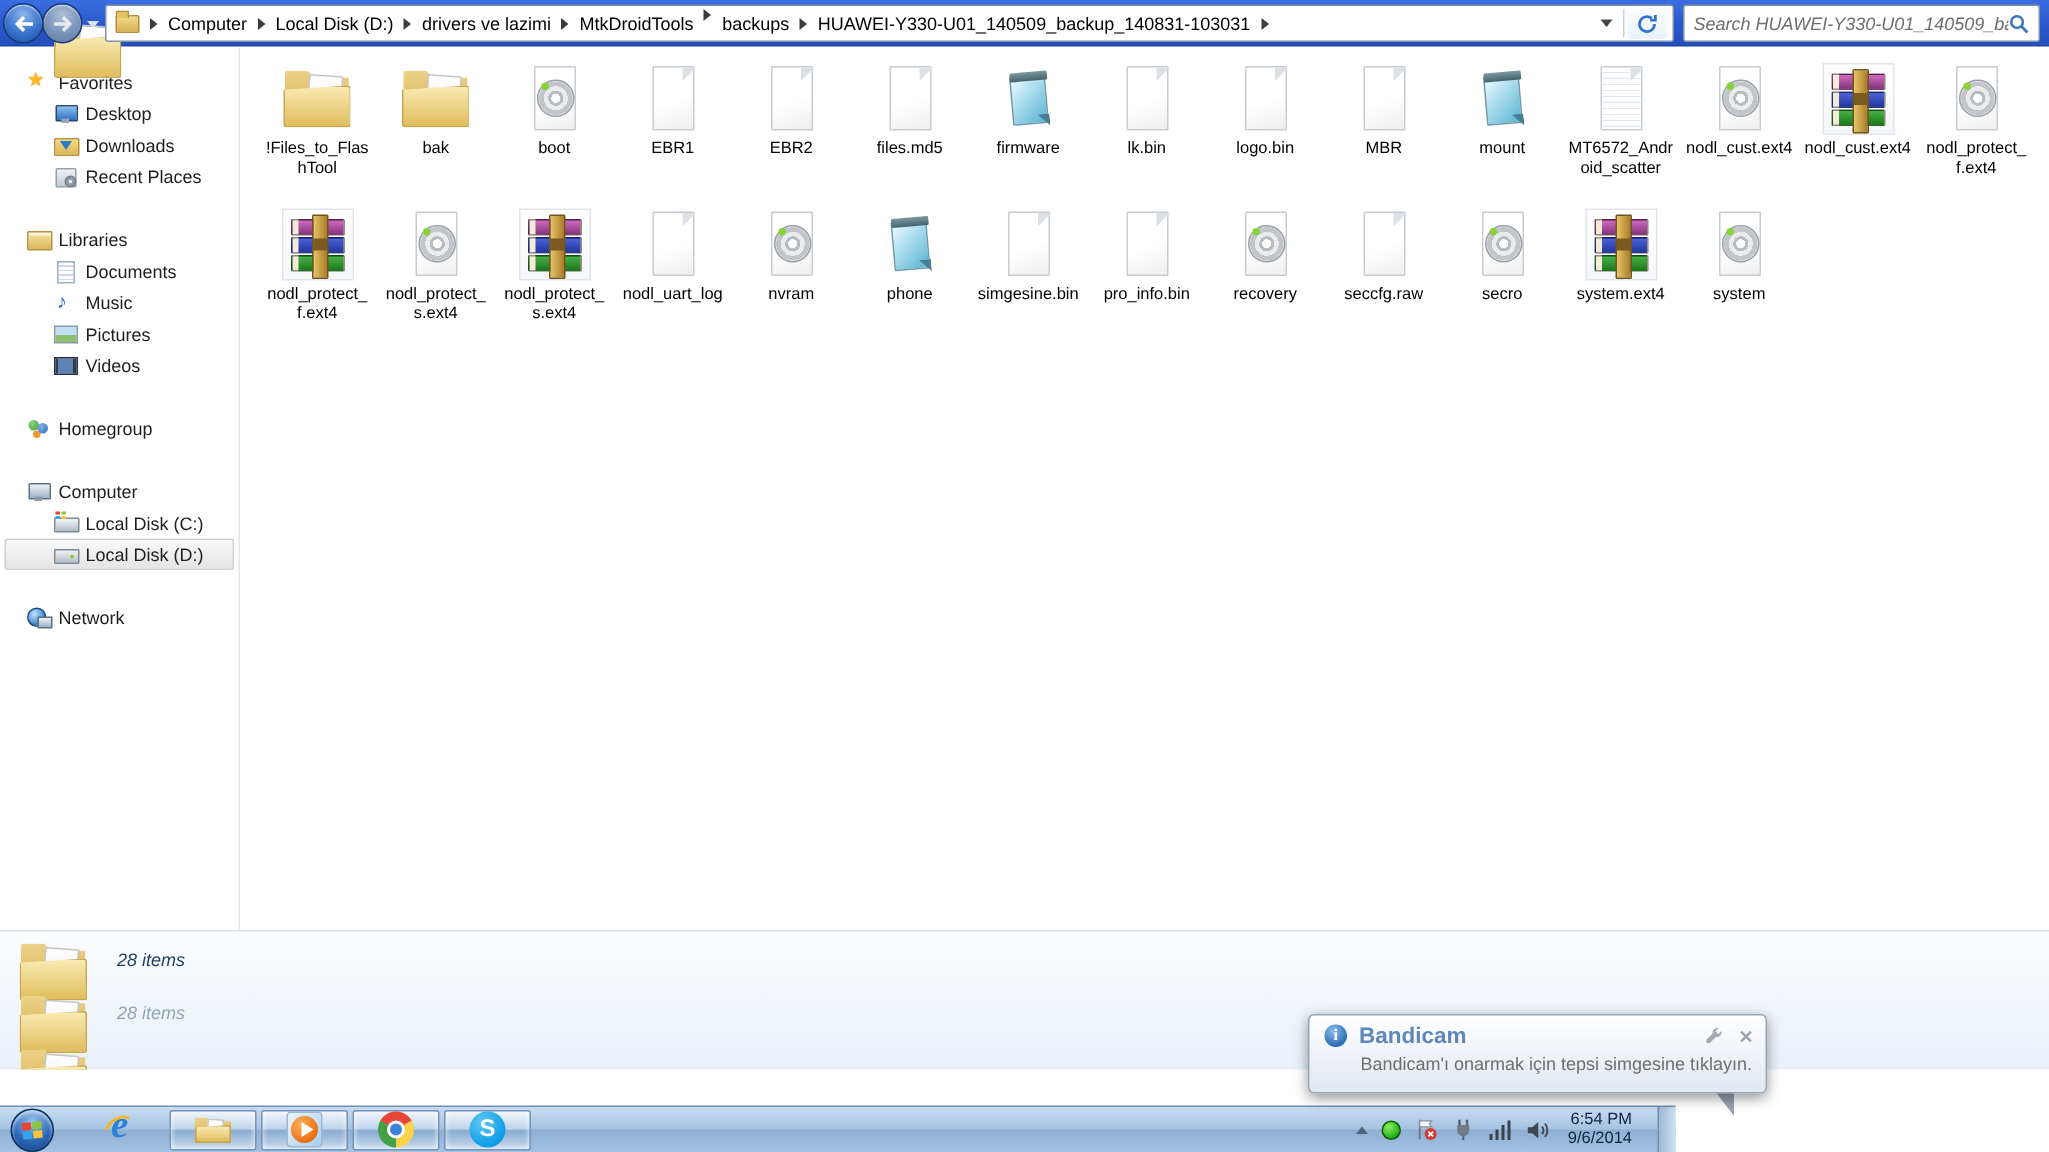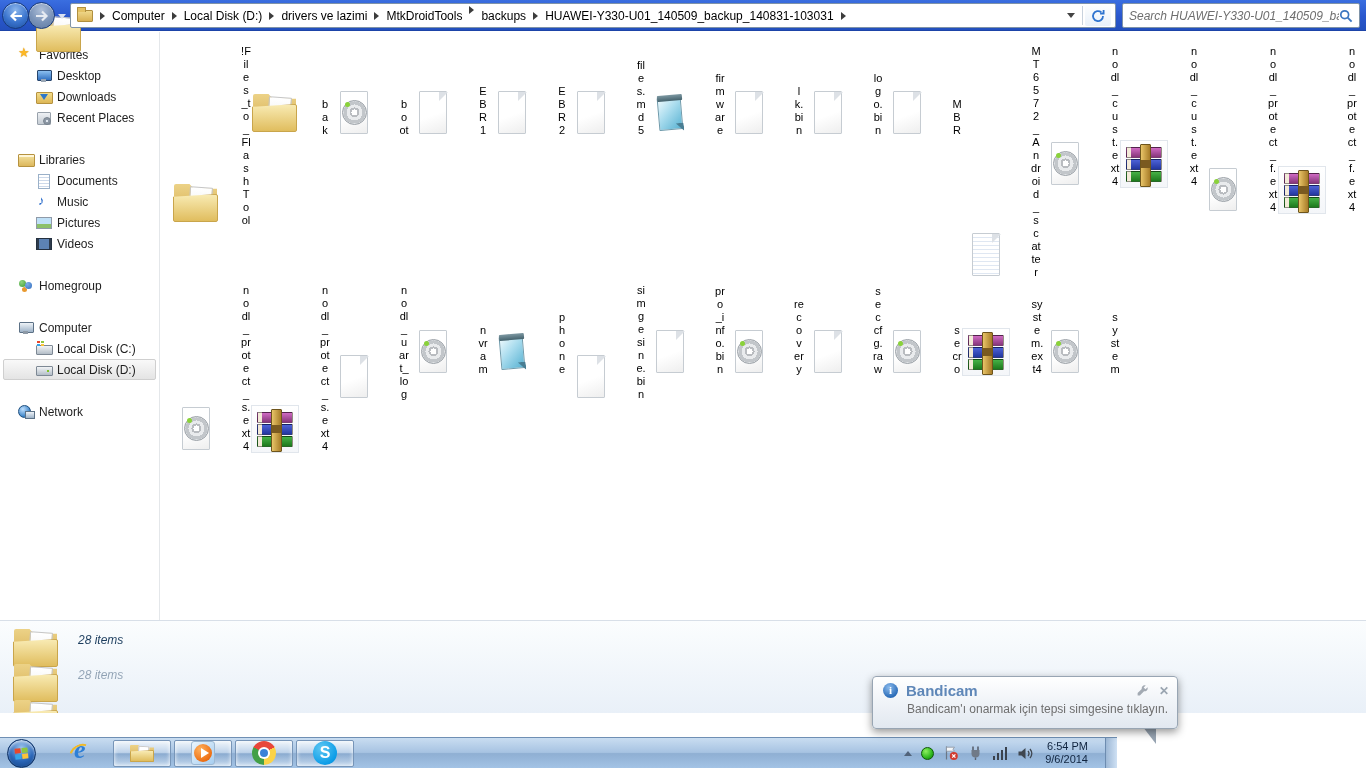--- a/index.html
+++ b/index.html
@@ -95,21 +95,21 @@
                linear-gradient(#35a4e8,#35a4e8) 0 3px/3px 2px no-repeat,
                linear-gradient(#fdc338,#fdc338) 4px 3px/3px 2px no-repeat; }
   .sic.network::before { content:""; position:absolute; left:0; top:1px; width:11px; height:11px; border-radius:50%;
     background:radial-gradient(circle at 35% 30%, #bfe0ff, #2e7ac2 75%); border:1px solid #1d4e7e; }
   .sic.network::after { content:""; position:absolute; left:7px; top:7px; width:8px; height:6px;
     background:linear-gradient(#eef3f8,#9db2c7); border:1px solid #5c7186; }
 
   
   .content { flex:1; padding:8px 0 0 12px; }
   .grid { display:grid; grid-template-columns:repeat(15, 79px); align-items:start; }
-  .tile { width:79px; min-height:97px; display:flex; flex-direction:row; align-items:flex-end; padding-top:2px; cursor:default;gap:21px; }
+  .tile { width:79px; min-height:97px; display:flex; flex-direction:column; align-items:center; padding-top:2px; cursor:default; }
   .flabel { margin-top:3px; font-size:11px; line-height:13px; color:#000; text-align:center;
     max-width:72px; word-break:break-all; }
 
   
   .fi { position:relative; width:48px; height:48px; display:block; flex:none; }
   .fi i { position:absolute; display:none; }
   .fi.folder .p1, .fi.folder .p2, .fi.folder .p3,
   .fi.file .p1, .fi.file .p3,
   .fi.disc .p1, .fi.disc .p2, .fi.disc .p3,
   .fi.notepad .p1, .fi.notepad .p2, .fi.notepad .p3,
@@ -472,20 +472,28 @@
           </div>
 
           <div class="tile">
             <span class="fi file">
               <i class="p1"></i>
               <i class="p3"></i>
             </span>
             <span class="flabel">MBR</span>
           </div>
 
+          <div class="tile">
+            <span class="fi notepad">
+              <i class="p1"></i>
+              <i class="p2"></i>
+              <i class="p3"></i>
+            </span>
+            <span class="flabel">mount</span>
+          </div>
 
           <div class="tile">
             <span class="fi scatter">
               <i class="p1"></i>
               <i class="p3"></i>
             </span>
             <span class="flabel">MT6572_Android_scatter</span>
           </div>
 
           <div class="tile">

